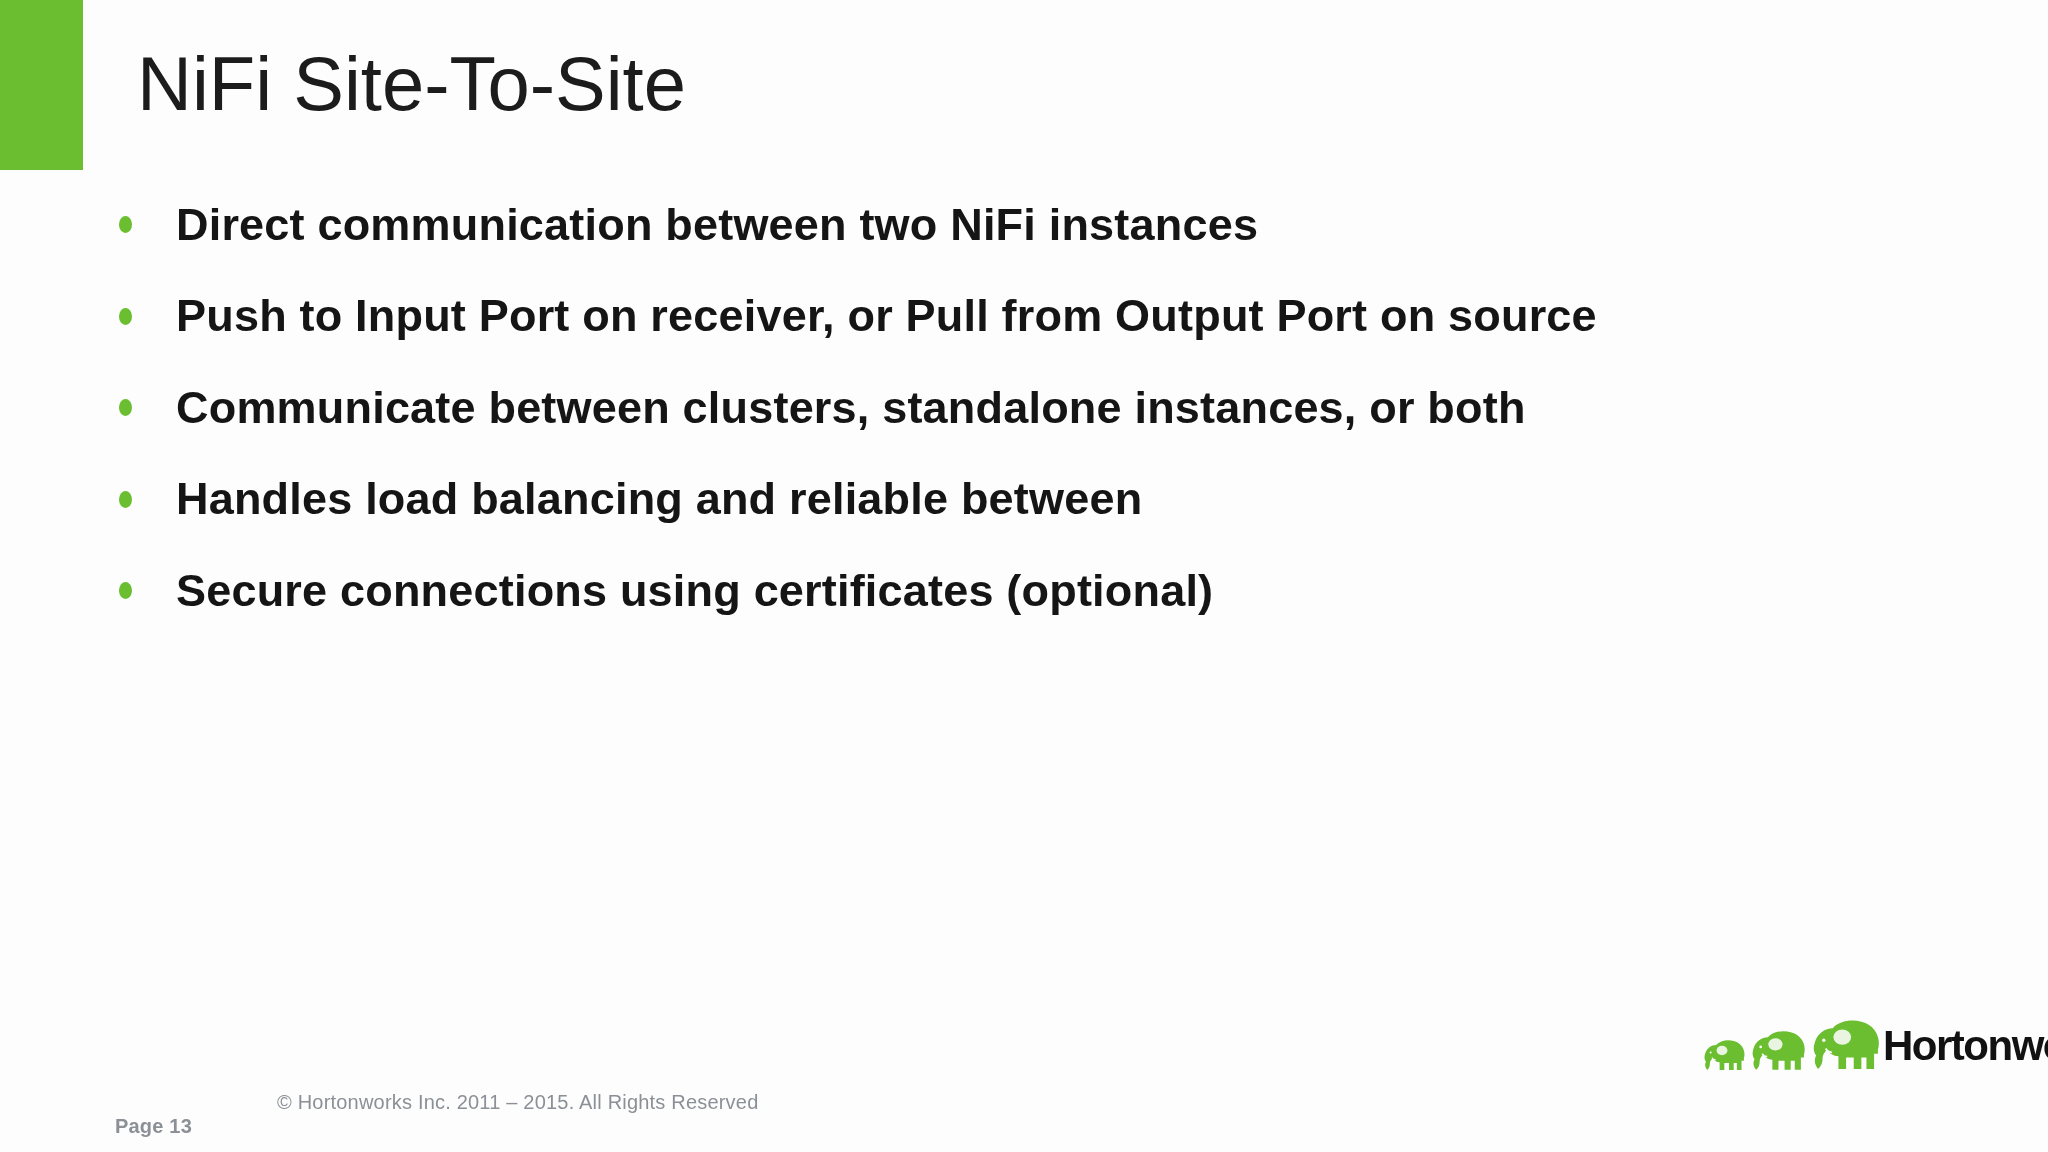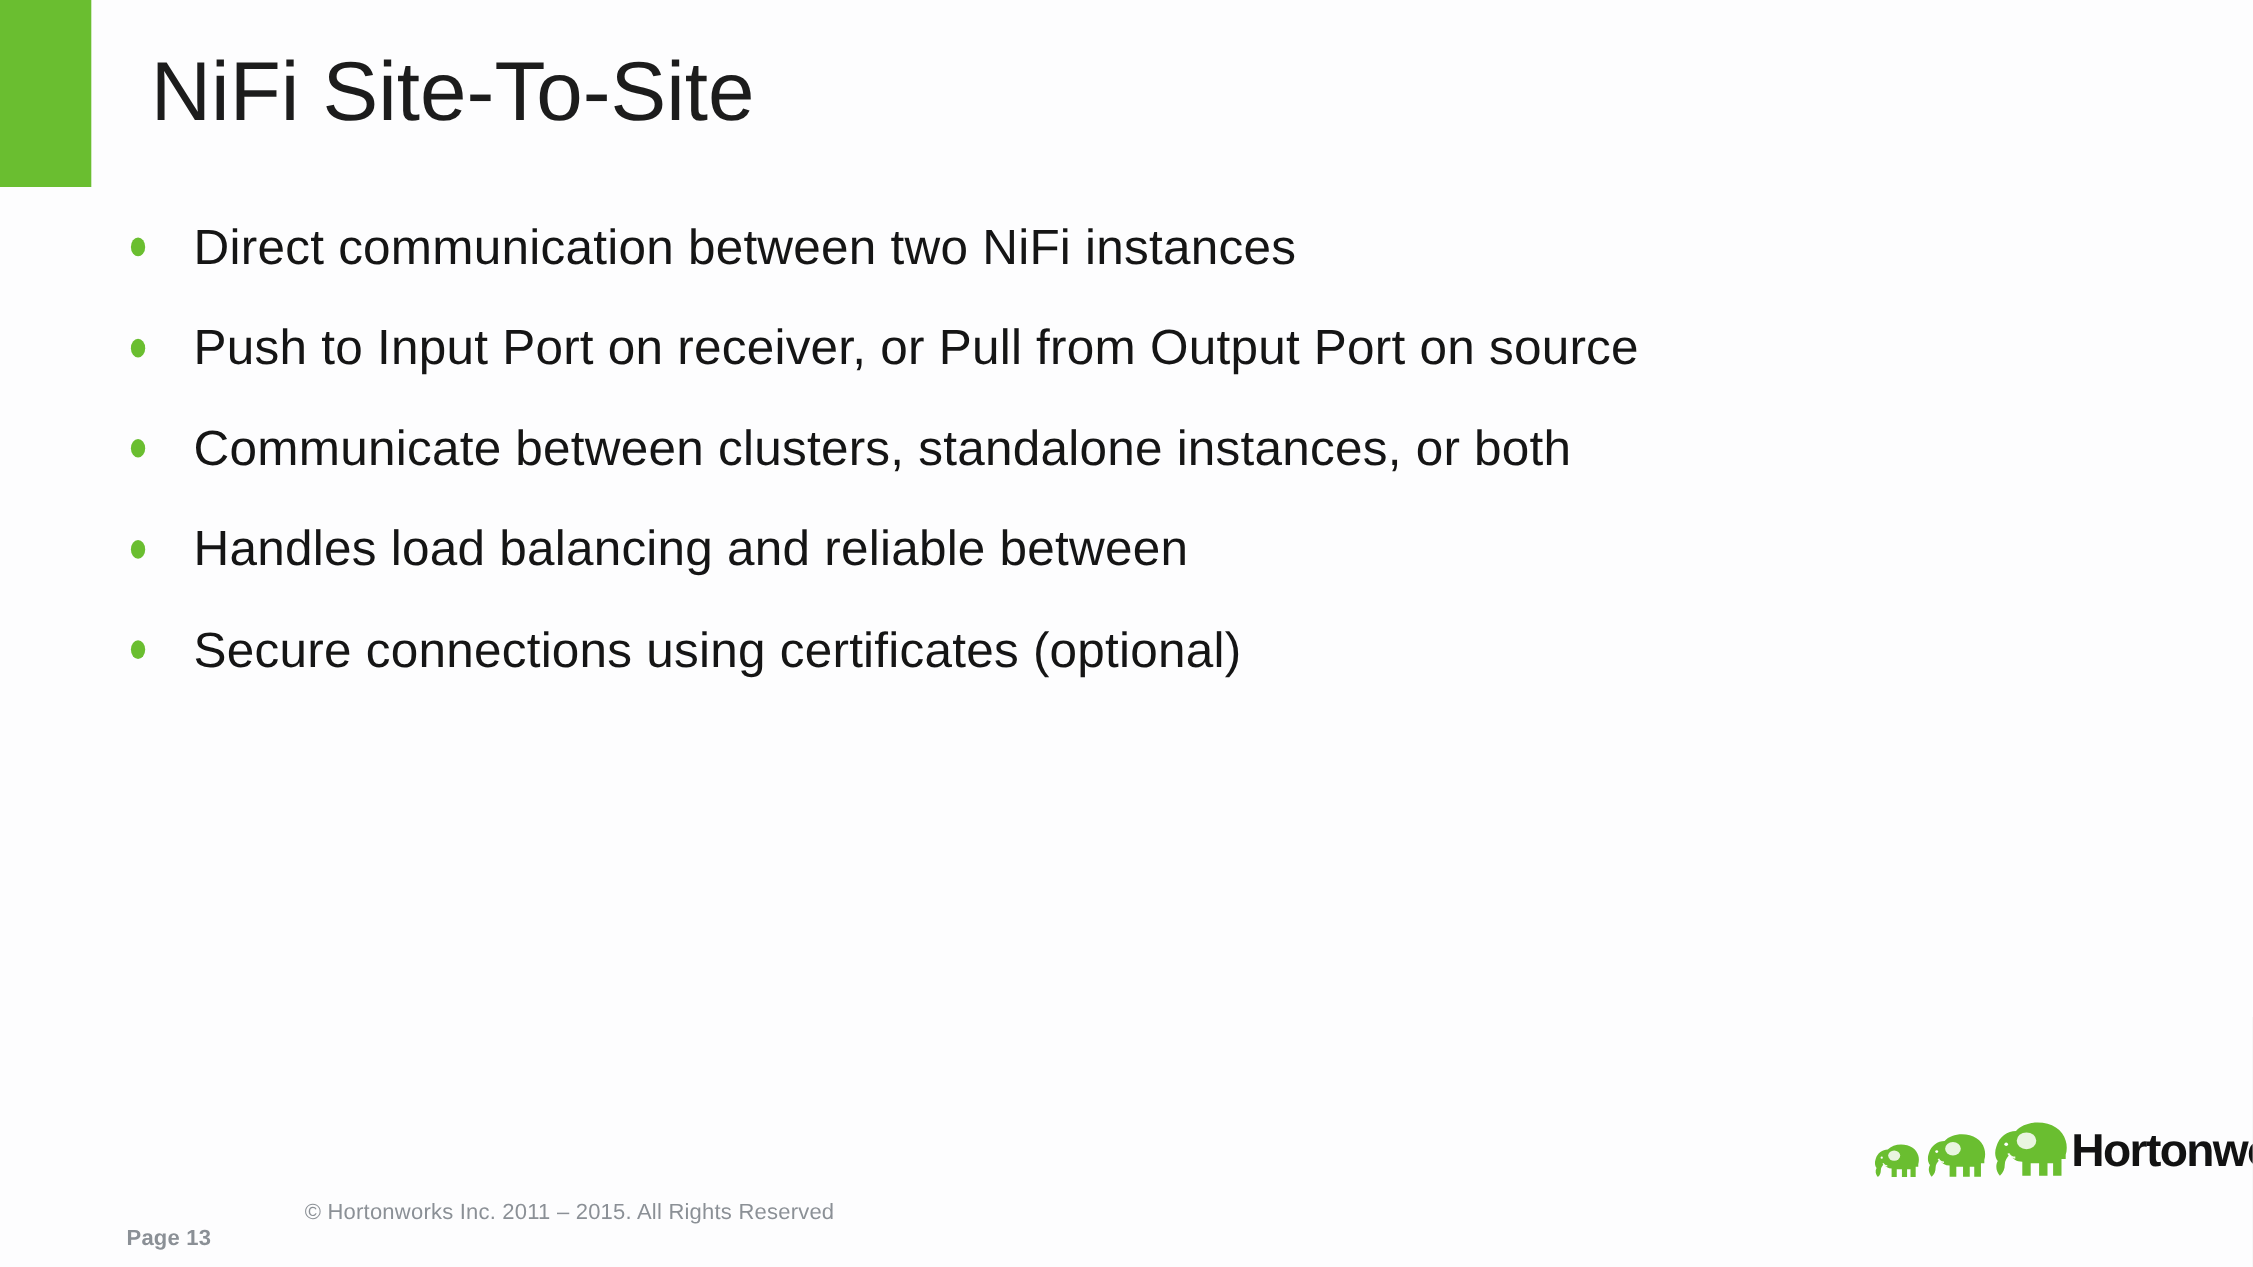--- a/index.html
+++ b/index.html
@@ -20,21 +20,21 @@
   .accent-bar{
     position:absolute;left:0;top:0;width:83px;height:170px;
     background:var(--accent-green);
   }
   .title{
     position:absolute;left:120px;top:46px;
     font-size:76px;line-height:1;font-weight:400;
     color:var(--title-color);letter-spacing:0;white-space:nowrap;margin-left:17px;
   }
   .bullets{
-    position:absolute;left:0;top:179px;width:1900px;list-style:none;
+    position:absolute;left:0;top:179px;width:1900px;list-style:none;font-weight:bold;
   }
   .bullets li{
     height:91.5px;display:flex;align-items:center;
   }
   .dot{
     flex:0 0 auto;width:13px;height:17px;border-radius:50%;
     background:var(--accent-green);margin-left:119px;margin-right:44px;
   }
   .bullet-text{
     font-size:45px;line-height:1.15;color:var(--body-text-color);

